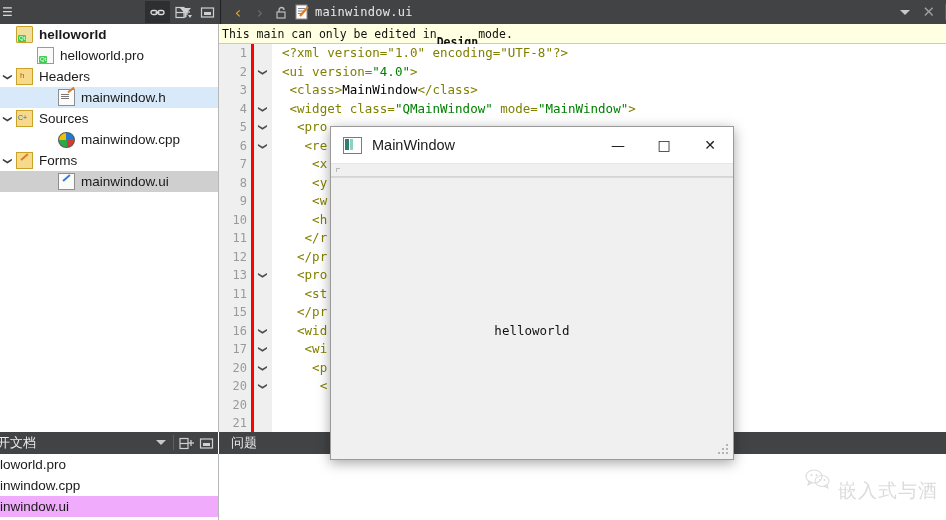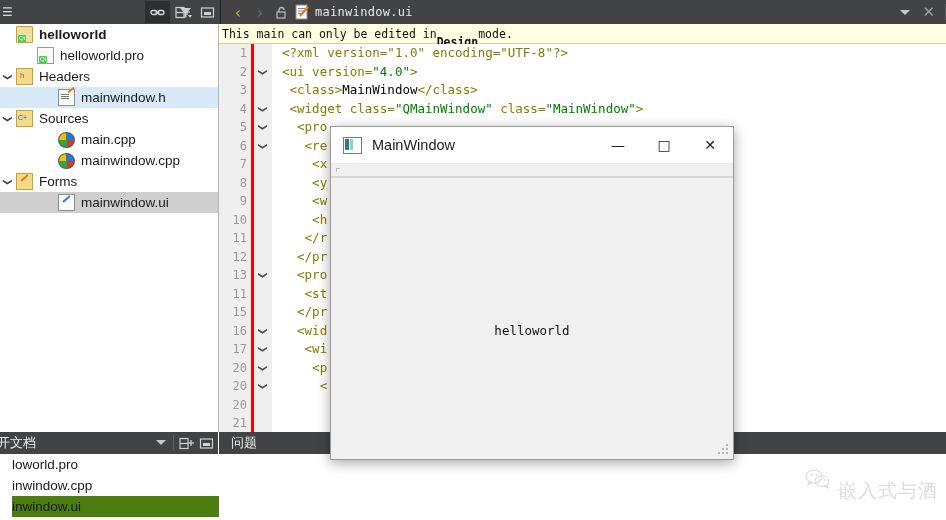--- a/index.html
+++ b/index.html
@@ -70,24 +70,24 @@
   .bold{font-weight:bold;}
 
   
   .docpane-head{position:absolute;left:0;top:432px;width:218px;height:22px;background:#414345;
     display:flex;align-items:center;}
   .docpane-title{color:#eaeaea;font-size:13px;margin-left:-3px;white-space:nowrap;}
   .dp-caret{position:absolute;right:52px;top:8px;width:0;height:0;
     border-left:5px solid transparent;border-right:5px solid transparent;border-top:5px solid #c9c9c9;}
   .dp-sep{position:absolute;right:44px;top:3px;width:1px;height:15px;background:#5d5f61;}
   .dp-btn{position:absolute;top:2px;width:20px;height:18px;display:flex;align-items:center;justify-content:center;color:#c9cacb;}
-  .docpane{position:absolute;left:12px;top:454px;width:218px;height:66px;background:#fff;overflow:hidden;
+  .docpane{position:absolute;left:0;top:454px;width:218px;height:66px;background:#fff;overflow:hidden;
     border-right:1px solid #b8b8b8;}
   .doc-row{height:21px;display:flex;align-items:center;font-size:13.5px;color:#1a1a1a;padding-left:0;white-space:nowrap;}
-  .doc-row.sel{background:#4d7c0f;}
+  .doc-row.sel{background:#f0abfc;}
   .doc-scroll{position:absolute;right:13px;top:454px;width:13px;height:66px;background:#efefef;border-left:1px solid #d4d4d4;}
   .doc-scroll-arrow{color:#9a9a9a;font-size:9px;text-align:center;line-height:14px;font-family:"DejaVu Sans",sans-serif;}
 
   
   .issues-head{position:absolute;left:219px;top:432px;width:727px;height:22px;background:#414345;
     display:flex;align-items:center;}
   .issues-title{color:#eaeaea;font-size:13px;margin-left:12px;}
   .issues-body{position:absolute;left:219px;top:454px;width:727px;height:66px;background:#fff;}
 
   
@@ -222,25 +222,20 @@
       </div>
       <div class="tree-row selected-blue">
         <span class="twisty" style="margin-left: 42px;"></span>
         <span class="ficon ic-hfile"></span>
         <span class="tree-label">mainwindow.h</span>
       </div>
       <div class="tree-row">
         <span class="twisty" style="margin-left: 0px; transform: rotate(90deg);">❯</span>
         <span class="ficon ic-cpp"></span>
         <span class="tree-label">Sources</span>
-      </div>
-      <div class="tree-row">
-        <span class="twisty" style="margin-left: 42px;"></span>
-        <span class="ficon ic-cppfile"></span>
-        <span class="tree-label">main.cpp</span>
       </div>
       <div class="tree-row">
         <span class="twisty" style="margin-left: 42px;"></span>
         <span class="ficon ic-cppfile"></span>
         <span class="tree-label">mainwindow.cpp</span>
       </div>
       <div class="tree-row">
         <span class="twisty" style="margin-left: 0px; transform: rotate(90deg);">❯</span>
         <span class="ficon ic-forms"></span>
         <span class="tree-label">Forms</span>
@@ -339,21 +334,21 @@
         <div style="transform: rotate(90deg);">❯</div>
         <div style="transform: rotate(90deg);">❯</div>
         <div style="transform: rotate(90deg);">❯</div>
         <div></div>
         <div></div>
       </div>
     <div class="codecol" id="codecol">
         <div class="codeline"><span class="t-decl">&lt;?xml version="1.0" encoding="UTF-8"?&gt;</span></div>
         <div class="codeline"><span class="t-tag">&lt;ui version=</span><span class="t-str">"4.0"</span><span class="t-tag">&gt;</span></div>
         <div class="codeline">&nbsp;<span class="t-tag">&lt;class&gt;</span><span class="t-txt">MainWindow</span><span class="t-tag">&lt;/class&gt;</span></div>
-        <div class="codeline">&nbsp;<span class="t-tag">&lt;widget class=</span><span class="t-str">"QMainWindow"</span><span class="t-tag"> class=</span><span class="t-str">"MainWindow"</span><span class="t-tag">&gt;</span></div>
+        <div class="codeline">&nbsp;<span class="t-tag">&lt;widget class=</span><span class="t-str">"QMainWindow"</span><span class="t-tag"> mode=</span><span class="t-str">"MainWindow"</span><span class="t-tag">&gt;</span></div>
         <div class="codeline">&nbsp;&nbsp;<span class="t-tag">&lt;pro</span></div>
         <div class="codeline">&nbsp;&nbsp;&nbsp;<span class="t-tag">&lt;re</span></div>
         <div class="codeline">&nbsp;&nbsp;&nbsp;&nbsp;<span class="t-tag">&lt;x</span></div>
         <div class="codeline">&nbsp;&nbsp;&nbsp;&nbsp;<span class="t-tag">&lt;y</span></div>
         <div class="codeline">&nbsp;&nbsp;&nbsp;&nbsp;<span class="t-tag">&lt;w</span></div>
         <div class="codeline">&nbsp;&nbsp;&nbsp;&nbsp;<span class="t-tag">&lt;h</span></div>
         <div class="codeline">&nbsp;&nbsp;&nbsp;<span class="t-tag">&lt;/r</span></div>
         <div class="codeline">&nbsp;&nbsp;<span class="t-tag">&lt;/pr</span></div>
         <div class="codeline">&nbsp;&nbsp;<span class="t-tag">&lt;pro</span></div>
         <div class="codeline">&nbsp;&nbsp;&nbsp;<span class="t-tag">&lt;st</span></div>

